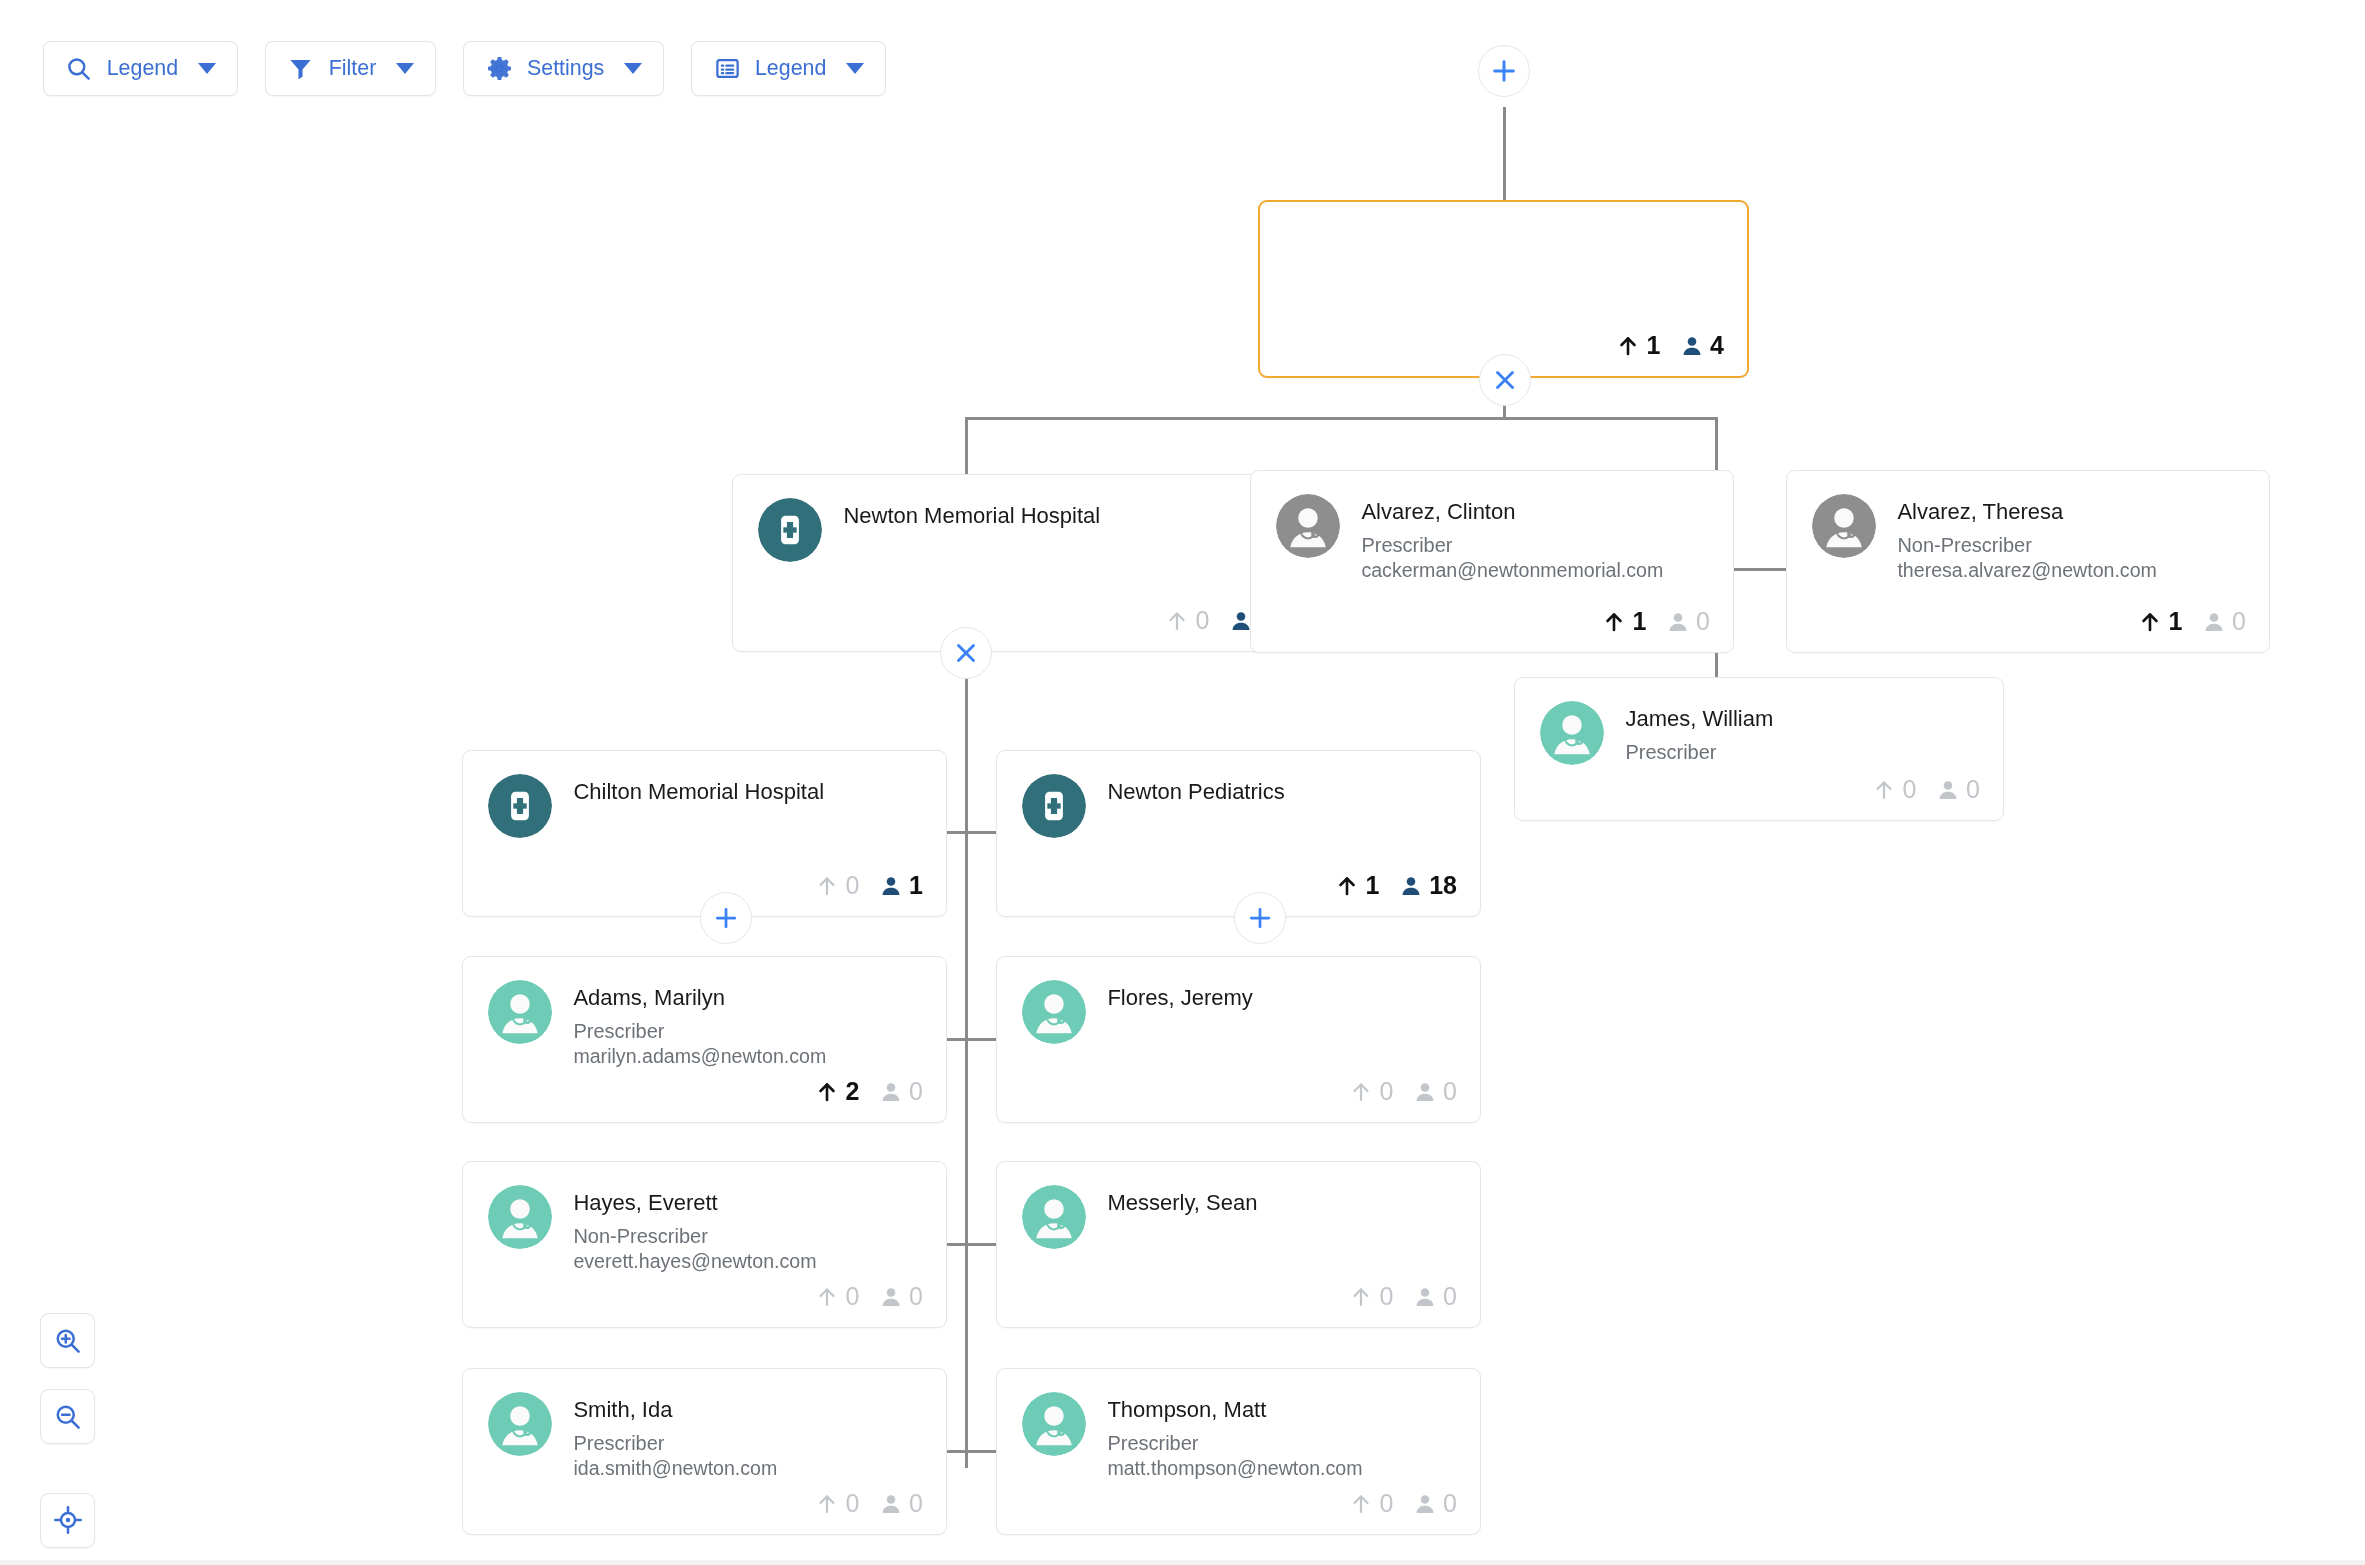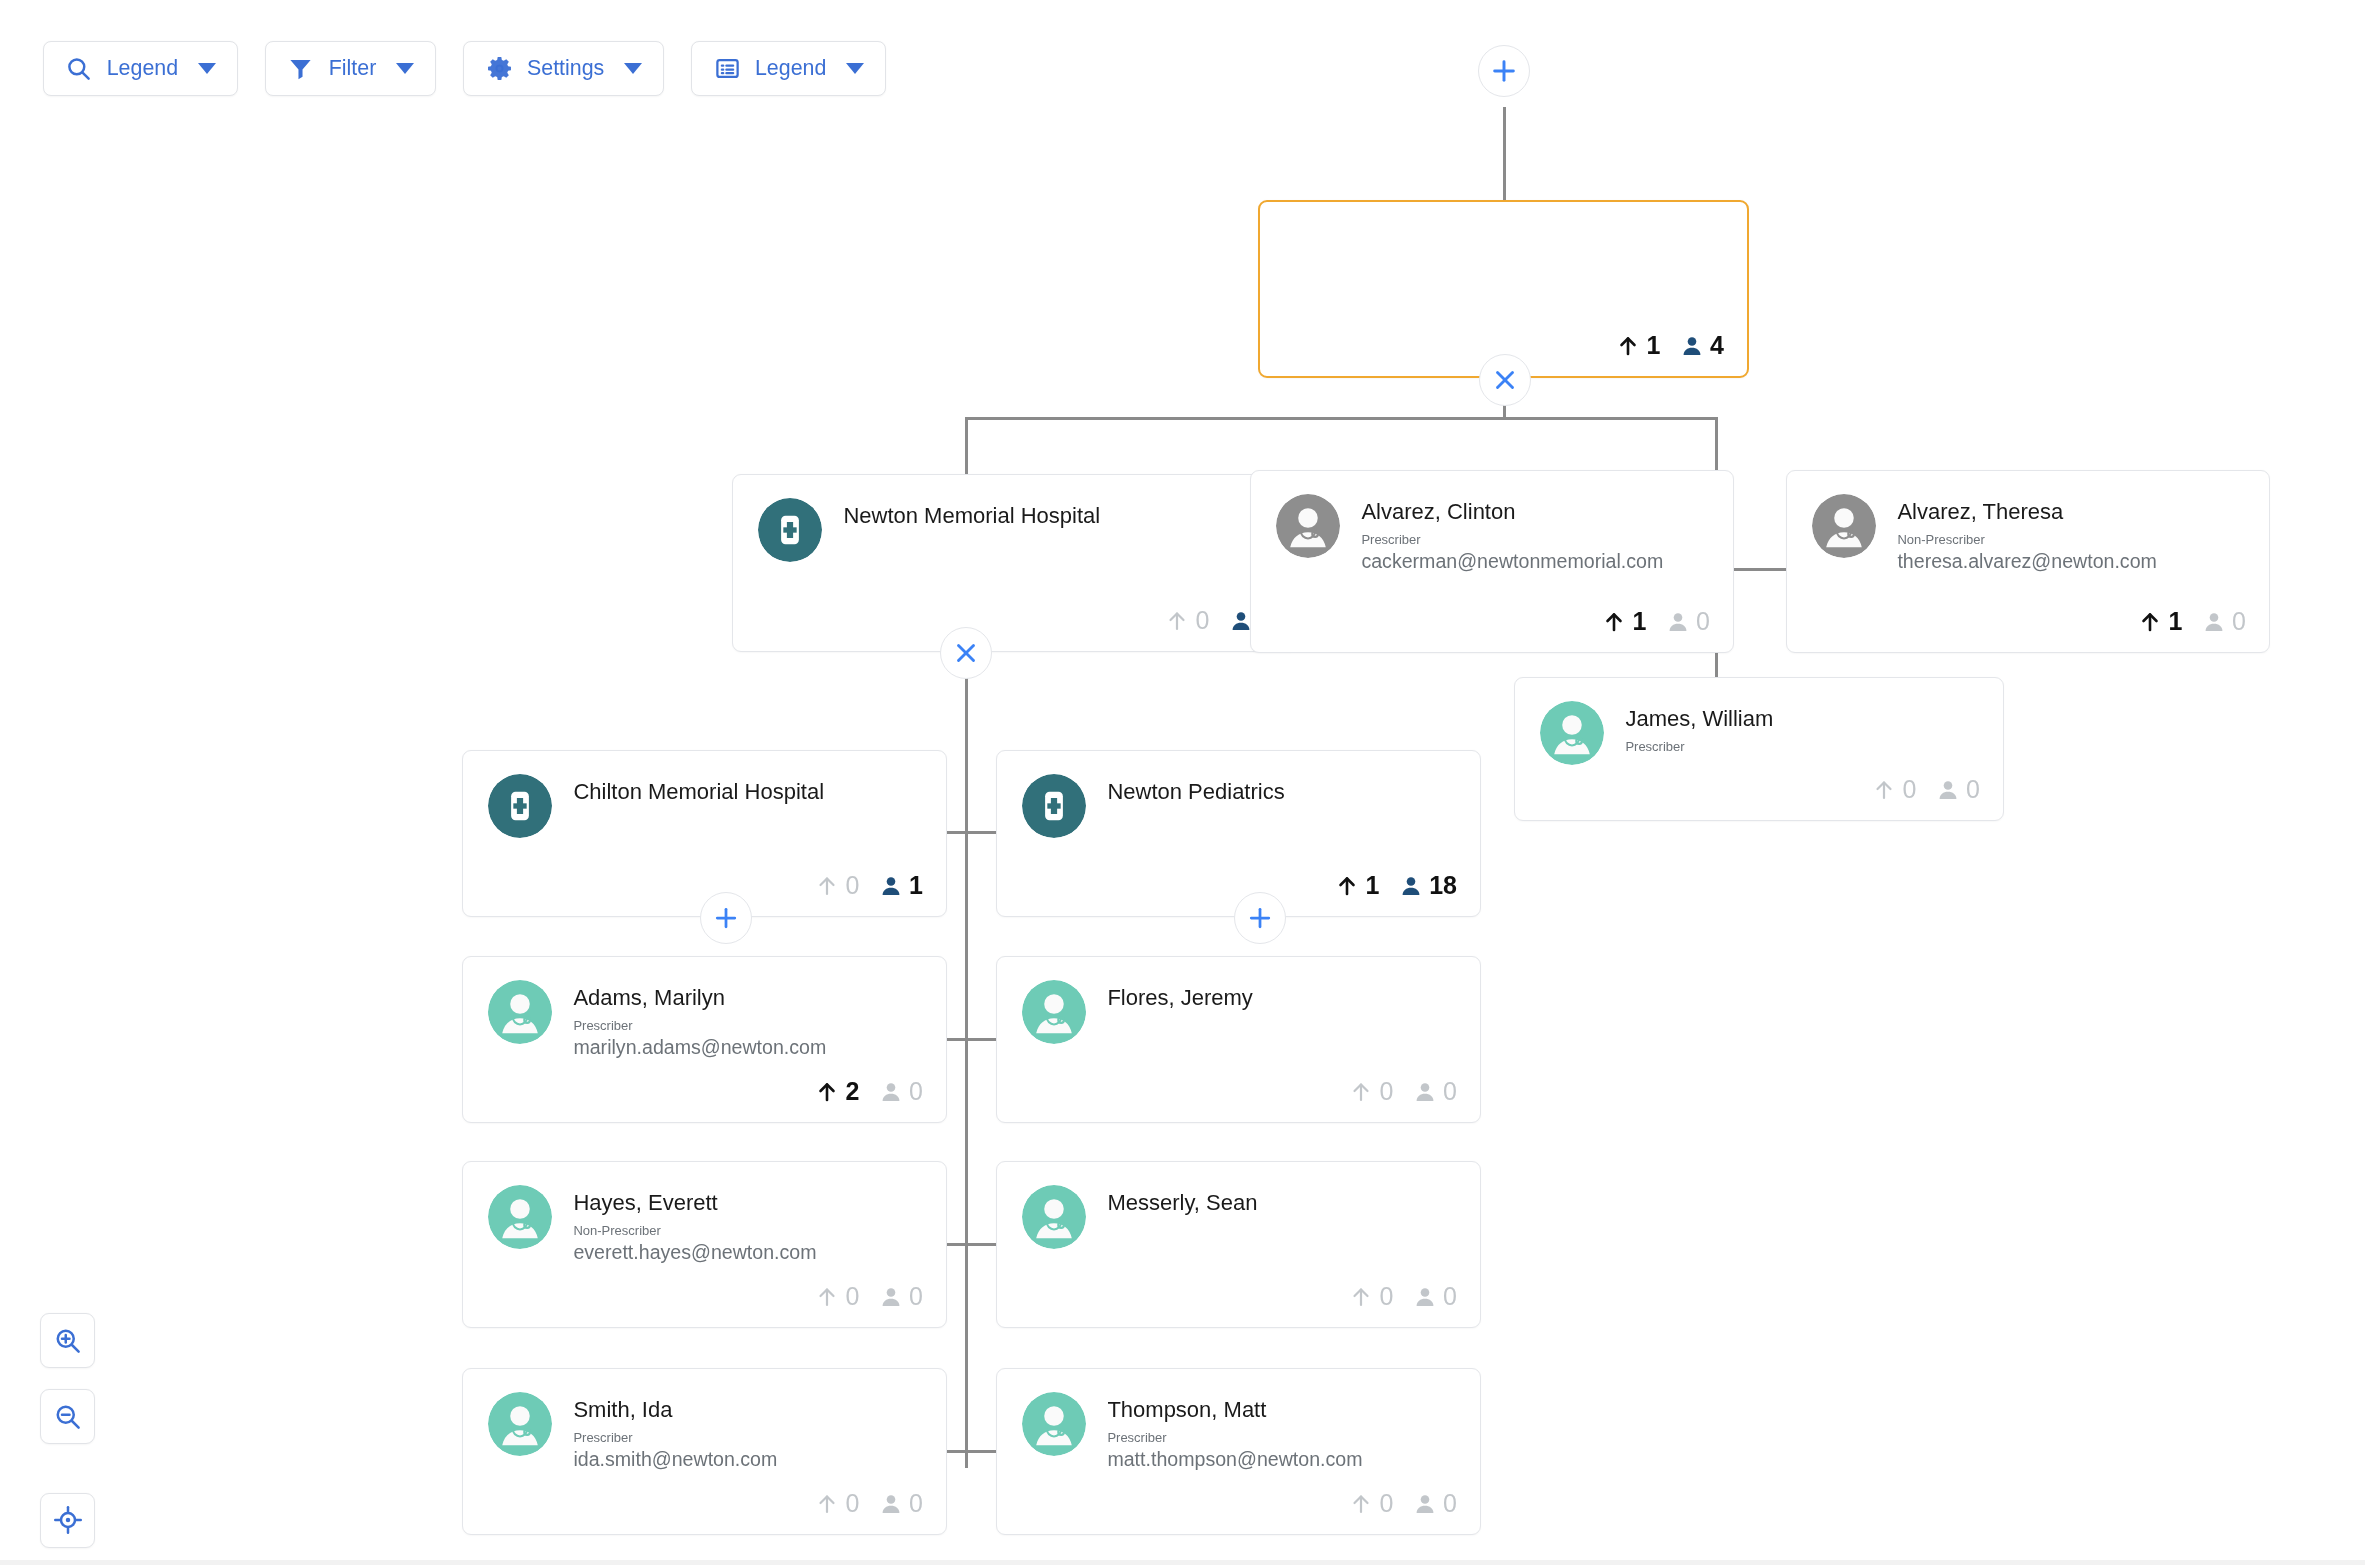--- a/index.html
+++ b/index.html
@@ -46,21 +46,21 @@
     border: 1.4px solid #e4e6ea; border-radius: 9px;
     z-index: 10; cursor: pointer;
     box-shadow: 0 0.9px 1.8px rgba(0,0,0,.03);
   }
   .card.root { border: 2.7px solid #f0a830; }
   .card-body { position: relative; width: 100%; height: 100%; padding: 23px 25px; }
   .row-top { display: flex; align-items: flex-start; gap: 21.4px; }
   .avatar { width: 64px; height: 64px; border-radius: 50%; flex: none; display: block; }
   .txtcol { padding-top: 5.3px; min-width: 0; }
   .c-title { font-size: 22px; color: #1a1a1a; line-height: 1.15; white-space: nowrap; }
-  .c-sub { font-size: 13px; color: #6c7278; line-height: 1.3; margin-top: 7.1px; white-space: nowrap; }
+  .c-sub { font-size: 20px; color: #6c7278; line-height: 1.3; margin-top: 7.1px; white-space: nowrap; }
   .c-sub2 { font-size: 19.6px; color: #6c7278; line-height: 1.3; white-space: nowrap; }
 
   .stats { position: absolute; right: 23px; bottom: 18px; display: flex; align-items: center; gap: 5.3px; }
   .stat { display: flex; align-items: center; gap: 6.2px; }
   .stat + .stat { margin-left: 14.3px; }
   .stat .num { font-size: 25px; font-weight: bold; color: #111; line-height: 1; }
   .stat.zero .num { font-weight: normal; color: #c2c6ca; }
   .stat svg { width: 24px; height: 24px; display: block; }
 
   

